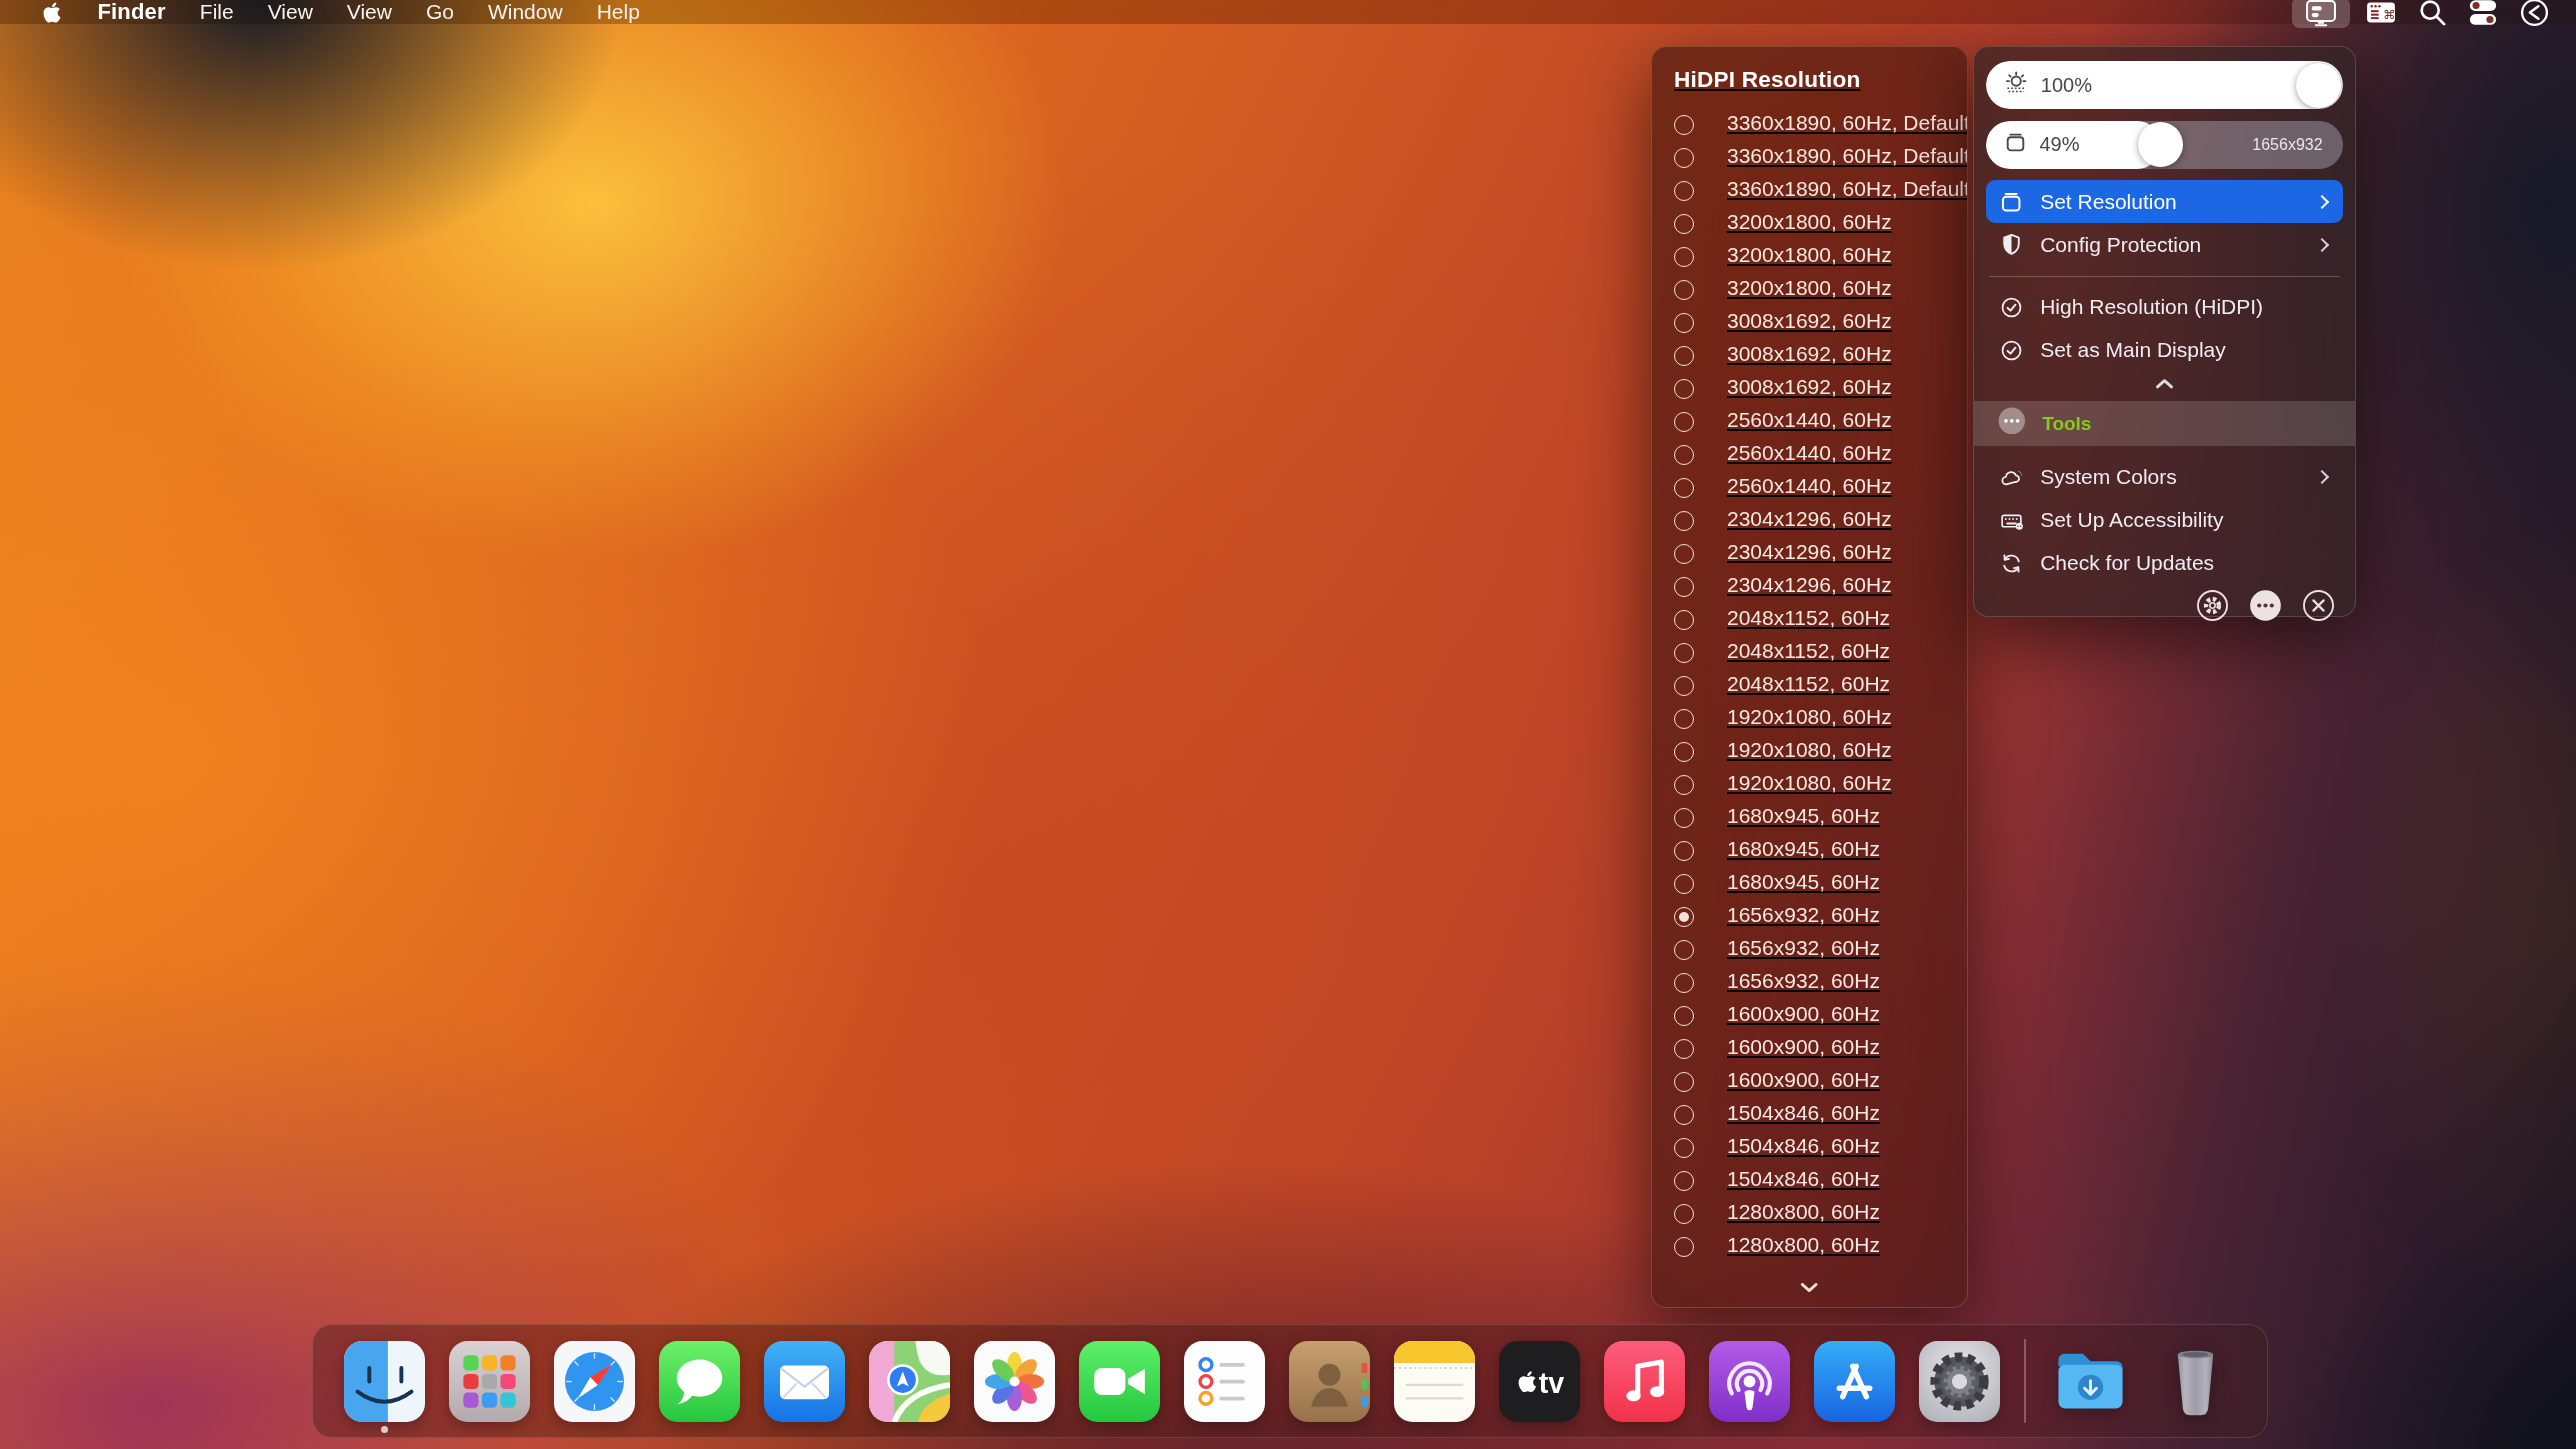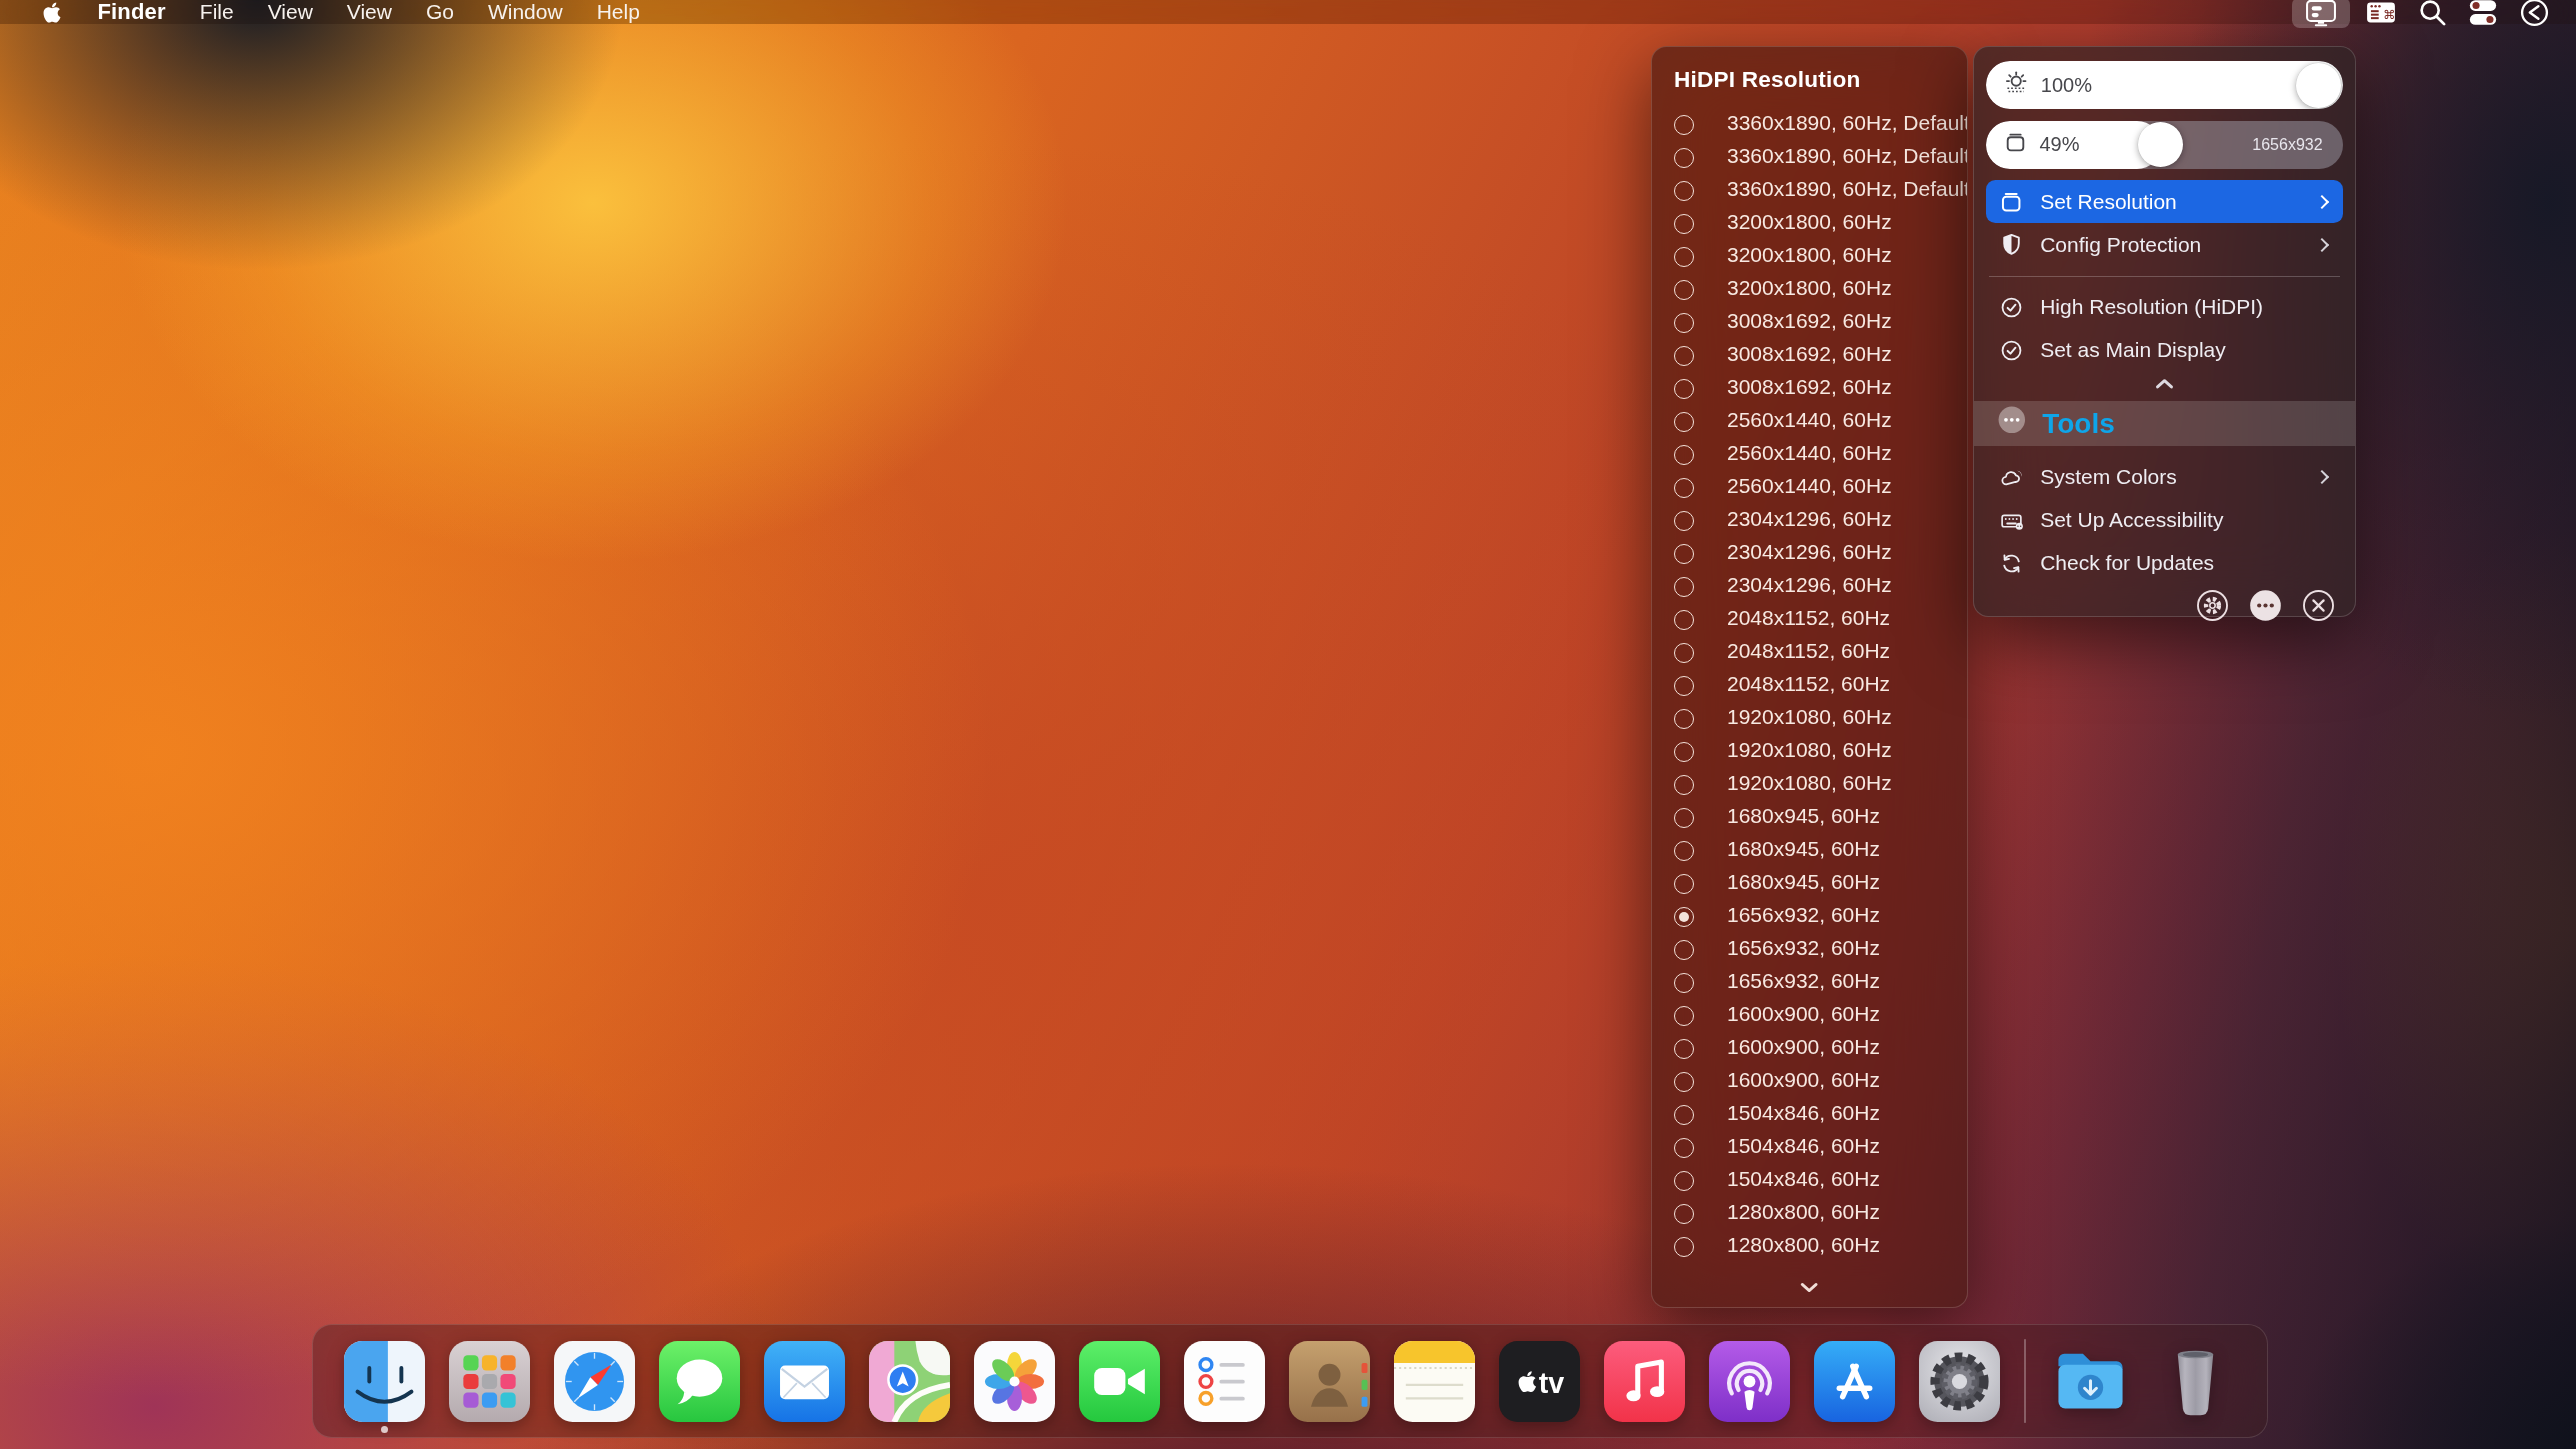--- a/index.html
+++ b/index.html
@@ -34,21 +34,21 @@
   .mb-item { font-size:21px; padding:0 17px; color:#f7f2ee; }
   .mb-right { display:flex; align-items:center; gap:11px; padding-right:22px; }
   .mb-ic { height:31px; min-width:40px; display:flex; align-items:center; justify-content:center;
     border-radius:7.8px; }
   .mb-ic.active { background:rgba(255,255,255,.22); padding:0 11px; }
 
   
   .panel { position:absolute; border-radius:15.6px; border:0.8px solid rgba(255,255,255,.16);
     box-shadow:0 23px 70px rgba(0,0,0,.55); backdrop-filter:blur(36px) saturate(1.25); z-index:40; }
   #res-panel { left:1651px; top:46px; width:317px; height:1262px;
-    background:rgba(66,26,20,.66); display:flex; flex-direction:column; overflow:hidden; }
+    background:rgba(66,26,20,.66); display:flex; flex-direction:column; overflow:hidden;text-decoration:underline; }
   #res-title { color:#fff; font-size:22.6px; font-weight:700; padding:20px 22px 9.3px; letter-spacing:0.2px; }
   #res-list { flex:1; display:flex; flex-direction:column; }
   .res-row { height:33px; display:flex; align-items:flex-end; gap:33px; padding:0 22px; cursor:default; }
   .radio { width:20px; height:20px; border:1.9px solid #f3e2da; border-radius:50%; flex:none;
     display:flex; align-items:center; justify-content:center; }
   .radio.selected::after { content:""; width:10px; height:10px; border-radius:50%; background:#f3e2da; }
   .res-label { color:#f8e9e2; font-size:21px; white-space:nowrap; }
   .list-chevron { align-self:center; margin:1.6px 0 7.8px; }
 
   #ctl-panel { left:1973px; top:46px; width:383px; height:571px;
@@ -69,21 +69,21 @@
   .crow.hl { background:#1c67e3; color:#fff; }
   .crow .ric { width:28px; display:flex; justify-content:center; flex:none; }
   .crow .grow { flex:1; }
   .chev-r { width:10px; height:10px; border-right:2.7px solid #d6d3da; border-bottom:2.7px solid #d6d3da;
     transform:rotate(-45deg); margin-right:4.7px; flex:none; }
   .crow.hl .chev-r { border-color:#fff; }
   .divider { height:0.8px; background:rgba(255,255,255,.22); margin:9.3px 3.1px; flex:none; }
   .up-chevron { align-self:center; margin:4.7px 0 6.2px; flex:none; }
 
   #tools-header { height:45px; margin:0 -12.4px; padding:0 23px; background:rgba(255,255,255,.15);
-    display:flex; align-items:center; gap:15.6px; font-size:28px; font-weight:700; color:#0ea5e9; flex:none; }
+    display:flex; align-items:center; gap:15.6px; font-size:19px; font-weight:700; color:#84cc16; flex:none; }
   #tools-list { margin-top:9.3px; display:flex; flex-direction:column; }
   #ctl-footer { margin-top:auto; display:flex; justify-content:flex-end; align-items:center; gap:20px;
     padding:4.7px 7.8px 3.1px; flex:none; }
   .foot-ic { width:33px; height:33px; display:flex; align-items:center; justify-content:center; }
 
   
   #dock { position:absolute; left:312px; top:1324px; width:1956px; height:114px;
     background:rgba(58,30,30,.42); backdrop-filter:blur(26.4px) saturate(1.3);
     border:0.8px solid rgba(255,255,255,.13); border-radius:20px;
     display:flex; align-items:center; justify-content:center; gap:24px; z-index:45; }

